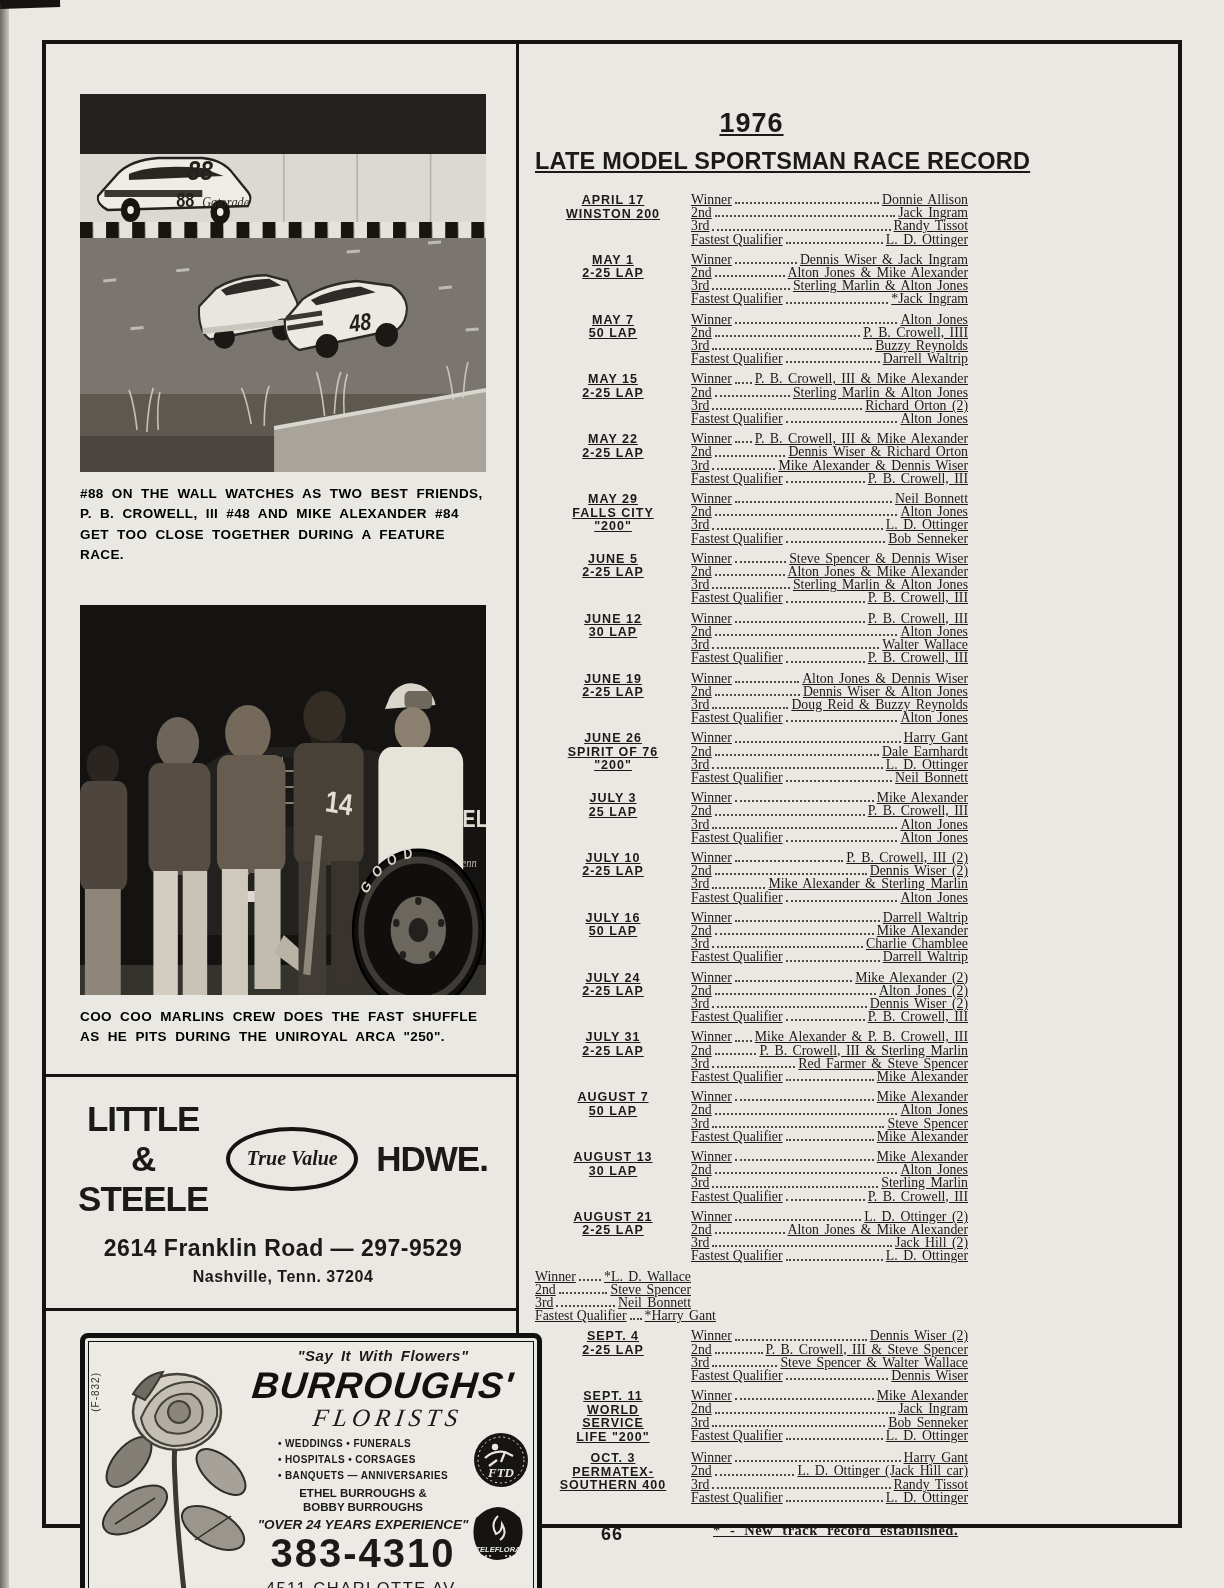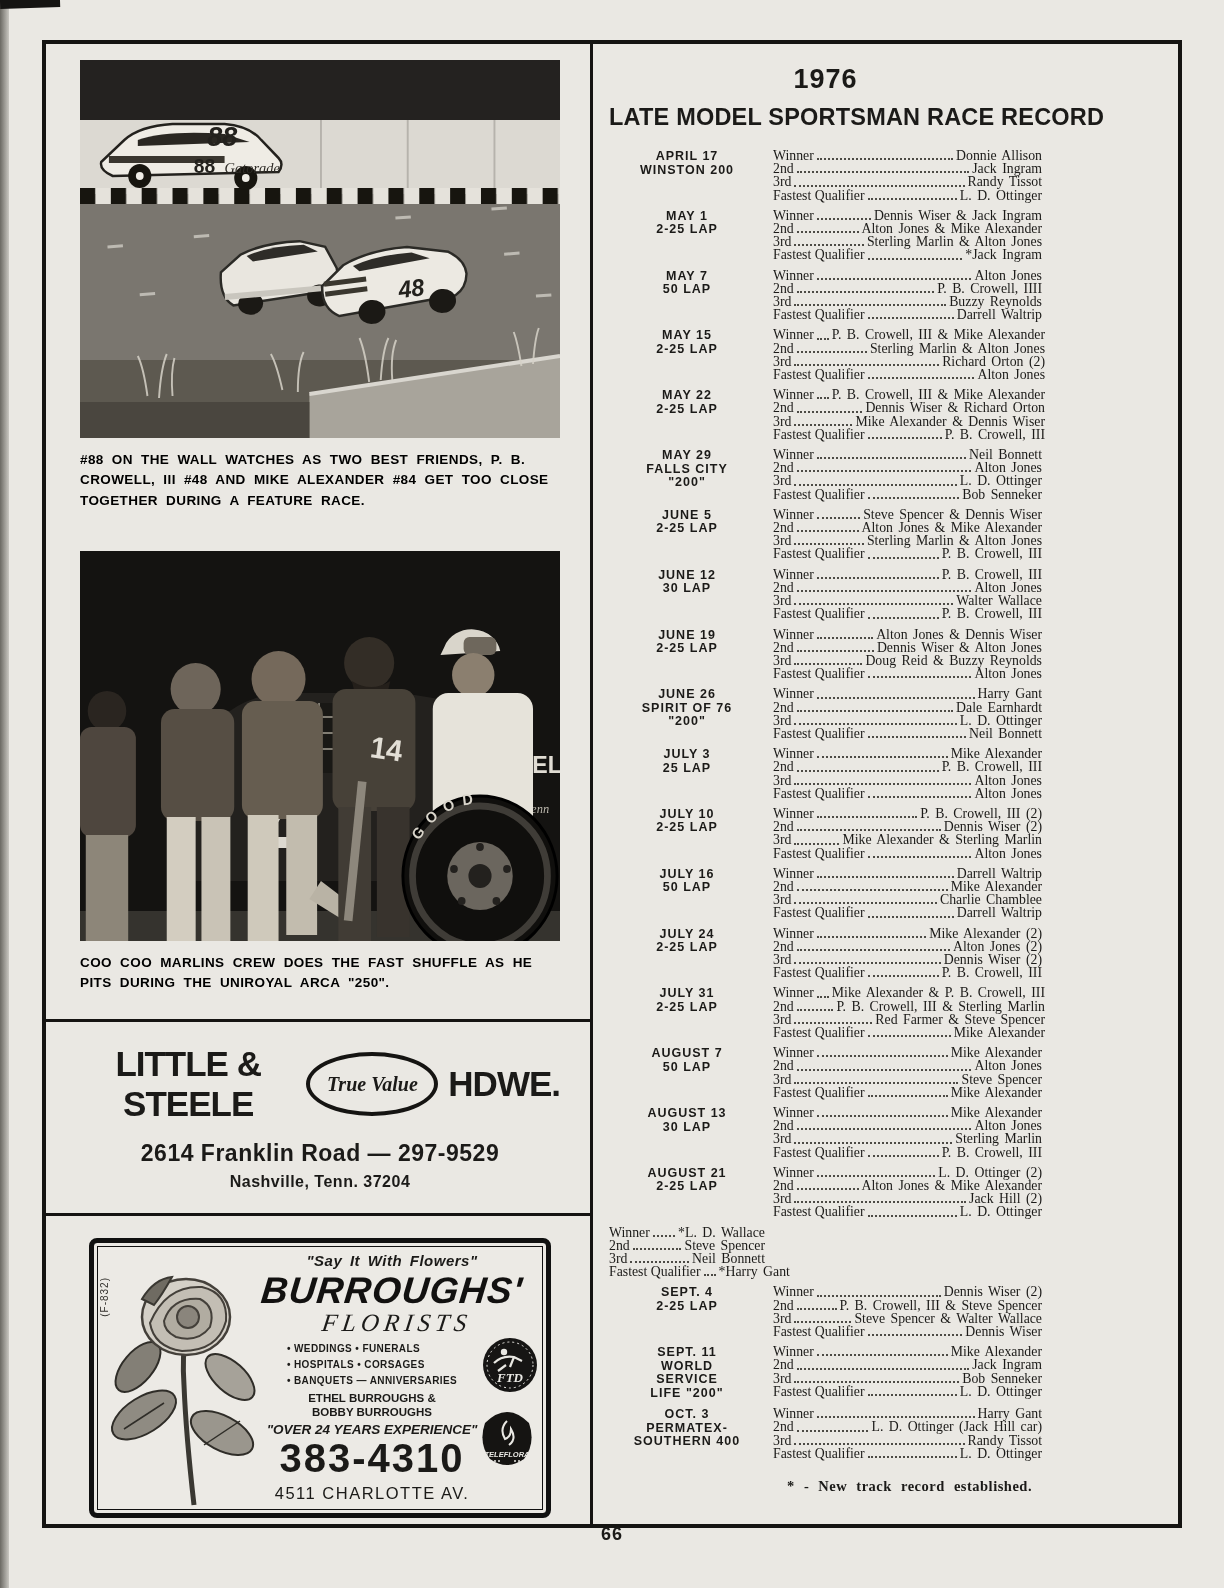--- a/index.html
+++ b/index.html
@@ -7,37 +7,37 @@
     width:1224px;height:1588px;position:relative;
     background:#eae8e3;
     font-family:"Liberation Sans",sans-serif;
     color:#1b1a18;overflow:hidden;
   }
   .scan-edge{position:absolute;left:0;top:0;width:9px;height:100%;
     background:linear-gradient(90deg,#6b6963,#c9c7c1);}
   .scan-corner{position:absolute;left:0;top:-6px;width:60px;height:14px;background:#151412;transform:rotate(-2deg);}
   .frame{position:absolute;left:42px;top:40px;width:1140px;height:1488px;
     border:4px solid #151412;box-sizing:border-box;display:flex;background:#eae8e3;}
-  .pane-left{width:544px;box-sizing:border-box;padding:16px 30px 0 34px;}
+  .pane-left{width:470px;box-sizing:border-box;padding:50px 30px 0 34px;}
   .pane-right{width:478px;box-sizing:border-box;border-left:3px solid #151412;
-    padding:20px 26px 0 16px;}
+    padding:64px 26px 0 16px;text-decoration:underline;}
 
   
   .photo{width:100%;display:block;background:#111;}
   .photo1{height:378px;}
   .photo2{height:390px;margin-top:40px;}
   .caption{margin-top:12px;font-size:13.5px;line-height:1.5;letter-spacing:.4px;
     word-spacing:4px;color:#000000;font-weight:bold;font-family:"Liberation Sans",sans-serif;}
 
   
   .hrule{border:0;border-top:3px solid #151412;margin:26px -30px 0 -34px;}
 
   
   .ls-ad{text-align:center;padding-top:22px;}
-  .ls-row1{display:flex;align-items:center;justify-content:center;gap:10px;text-align:center;}
+  .ls-row1{display:flex;align-items:center;justify-content:center;gap:18px;text-align:center;}
   .ls-name{font-size:35px;font-weight:bold;letter-spacing:-1px;}
   .tv-oval{width:124px;height:56px;border:4px solid #151412;border-radius:50%;
     display:flex;align-items:center;justify-content:center;flex:0 0 auto;}
   .tv-text{font-family:"Liberation Serif",serif;font-style:italic;font-weight:bold;font-size:20px;}
   .ls-addr{font-size:23px;font-weight:bold;margin-top:16px;letter-spacing:.5px;}
   .ls-addr2{font-size:16px;font-weight:bold;margin-top:6px;letter-spacing:.5px;}
 
   
   .bur-box{position:relative;margin:22px auto 0;width:462px;height:280px;
     border:5px solid #101010;border-radius:8px;box-sizing:border-box;
@@ -59,21 +59,21 @@
   .bur-night{font-size:12px;font-weight:bold;line-height:14px;margin-left:-40px;}
   .bur-addr{font-size:16.5px;letter-spacing:1.5px;margin-top:5px;margin-left:-40px;}
   .ftd-badge{position:absolute;right:8px;top:94px;}
   .tf-badge{position:absolute;right:10px;top:164px;}
 
   
   .rec-year{font-size:27px;font-weight:bold;text-align:center;letter-spacing:1px;}
   .rec-title{font-size:23.5px;font-weight:bold;text-align:center;letter-spacing:.2px;
     margin-top:9px;white-space:nowrap;}
   .events{display:flex;flex-direction:column;gap:7px;margin-top:18px;}
-  .event{display:grid;grid-template-columns:156px 1fr;column-gap:8px;}
+  .event{display:grid;grid-template-columns:156px 1fr;}
   .date-col{text-align:center;font-weight:bold;font-size:12.5px;line-height:13.5px;
     letter-spacing:1px;padding-top:1px;}
   .rows-col{display:flex;flex-direction:column;
     font-family:"Liberation Serif",serif;font-size:13.8px;line-height:13.2px;}
   .rrow{display:flex;align-items:baseline;}
   .rlabel{white-space:nowrap;}
   .leader{flex:1;border-bottom:2px dotted #4c4a45;margin:0 3px 2px 3px;min-width:12px;align-self:flex-end;}
   .rname{white-space:nowrap;word-spacing:2px;}
   .footnote{margin:18px 0 0 178px;font-family:"Liberation Serif",serif;font-weight:bold;
     font-size:14.5px;letter-spacing:.5px;word-spacing:5px;}

